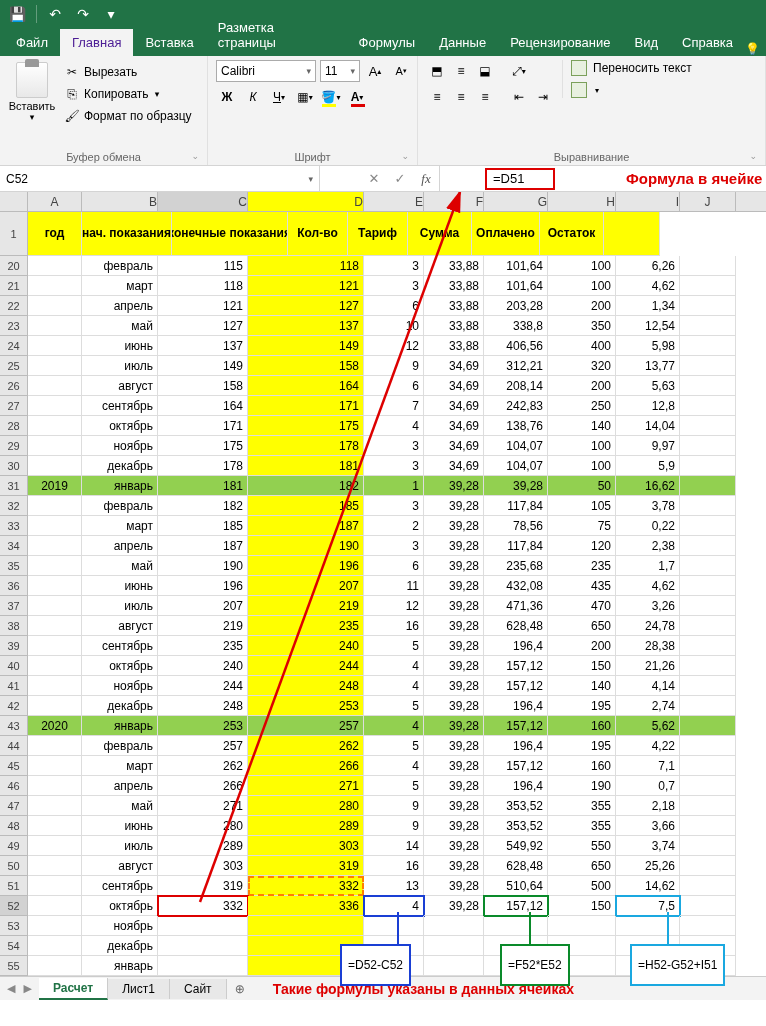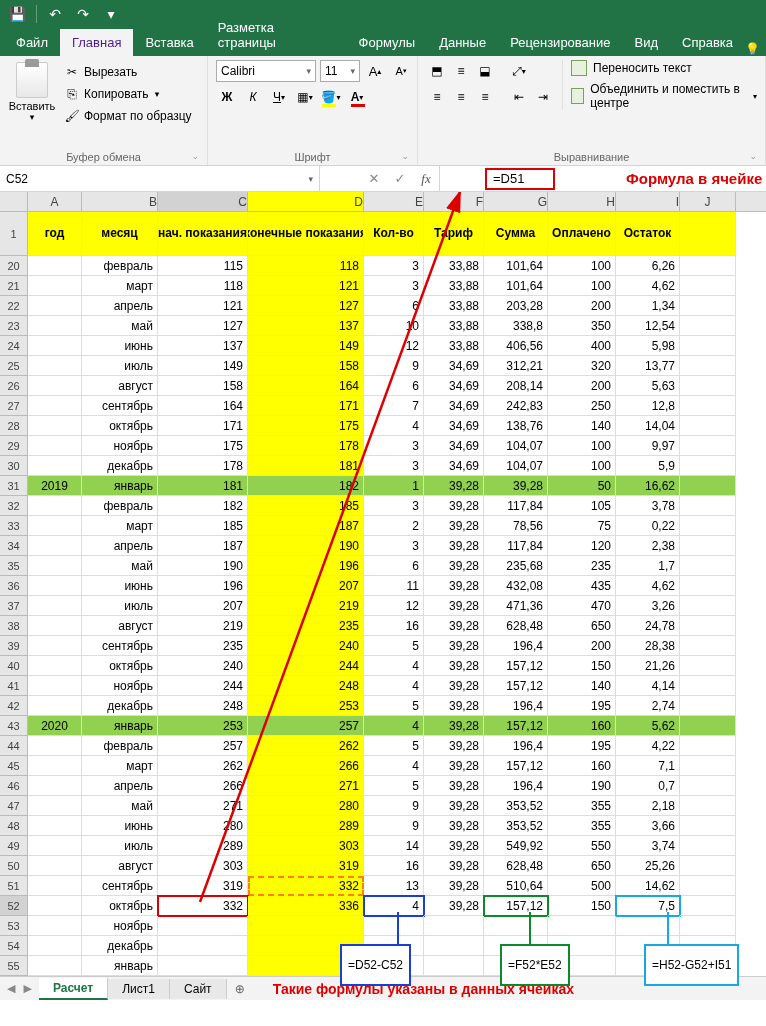--- a/index.html
+++ b/index.html
@@ -222,21 +222,20 @@
           <div class="fbtn">⇥</div>
         </div>
       </div>
       <div class="wrap-items">
         <div class="wrap-item">
             <span class="wrap-ico"></span>
             <span>Переносить текст</span>
           </div>
         <div class="wrap-item">
             <span class="wrap-ico"></span>
-            <span>Объединить и поместить в центре</span>
             <span style="font-size:8px;margin-left:2px">▾</span>
           </div>
       </div>
     </div>
     <div class="ribbon-group-label">Выравнивание</div>
   </div>
 </div>
 
 <div class="formula-bar">
   <div class="name-box">
@@ -264,21 +263,20 @@
     <div class="ch col-G">G</div>
     <div class="ch col-H">H</div>
     <div class="ch col-I">I</div>
     <div class="ch col-J">J</div>
   </div>
 
   <div class="rows" id="rows-container">
     <div class="row hdr-row">
       <div class="rh">1</div>
       <div class="cell col-A">год</div>
-      <div class="cell col-B">месяц</div>
       <div class="cell col-C">нач. показания</div>
       <div class="cell col-D" style="background:#ffff00">конечные показания</div>
       <div class="cell col-E">Кол-во</div>
       <div class="cell col-F">Тариф</div>
       <div class="cell col-G">Сумма</div>
       <div class="cell col-H">Оплачено</div>
       <div class="cell col-I">Остаток</div>
       <div class="cell col-J"></div>
     </div>
   <div class="row">
@@ -759,21 +757,21 @@
       </defs>
     <line x1="200" y1="710" x2="460" y2="0" stroke="#d00" stroke-width="2.5" marker-end="url(#ah)"></line>
 
     <line x1="398" y1="720" x2="398" y2="752" stroke="#1a3fd4" stroke-width="2"></line>
     <line x1="530" y1="720" x2="530" y2="752" stroke="#0a8a2a" stroke-width="2"></line>
     <line x1="668" y1="720" x2="668" y2="752" stroke="#1aa8e0" stroke-width="2"></line>
   </svg>
 
   <div class="ann-box ann-blue" style="left:340px;top:752px">=D52-C52</div>
   <div class="ann-box ann-green" style="left:500px;top:752px">=F52*E52</div>
-  <div class="ann-box ann-cyan" style="left:644px;top:752px">=H52-G52+I51</div>
+  <div class="ann-box ann-cyan" style="left:630px;top:752px">=H52-G52+I51</div>
 </div>
 
 <div class="sheet-tabs">
   <div class="st-nav">
     <span>◀</span>
     <span>▶</span>
   </div>
   <div class="st-tab active">Расчет</div>
   <div class="st-tab">Лист1</div>
   <div class="st-tab">Сайт</div>

